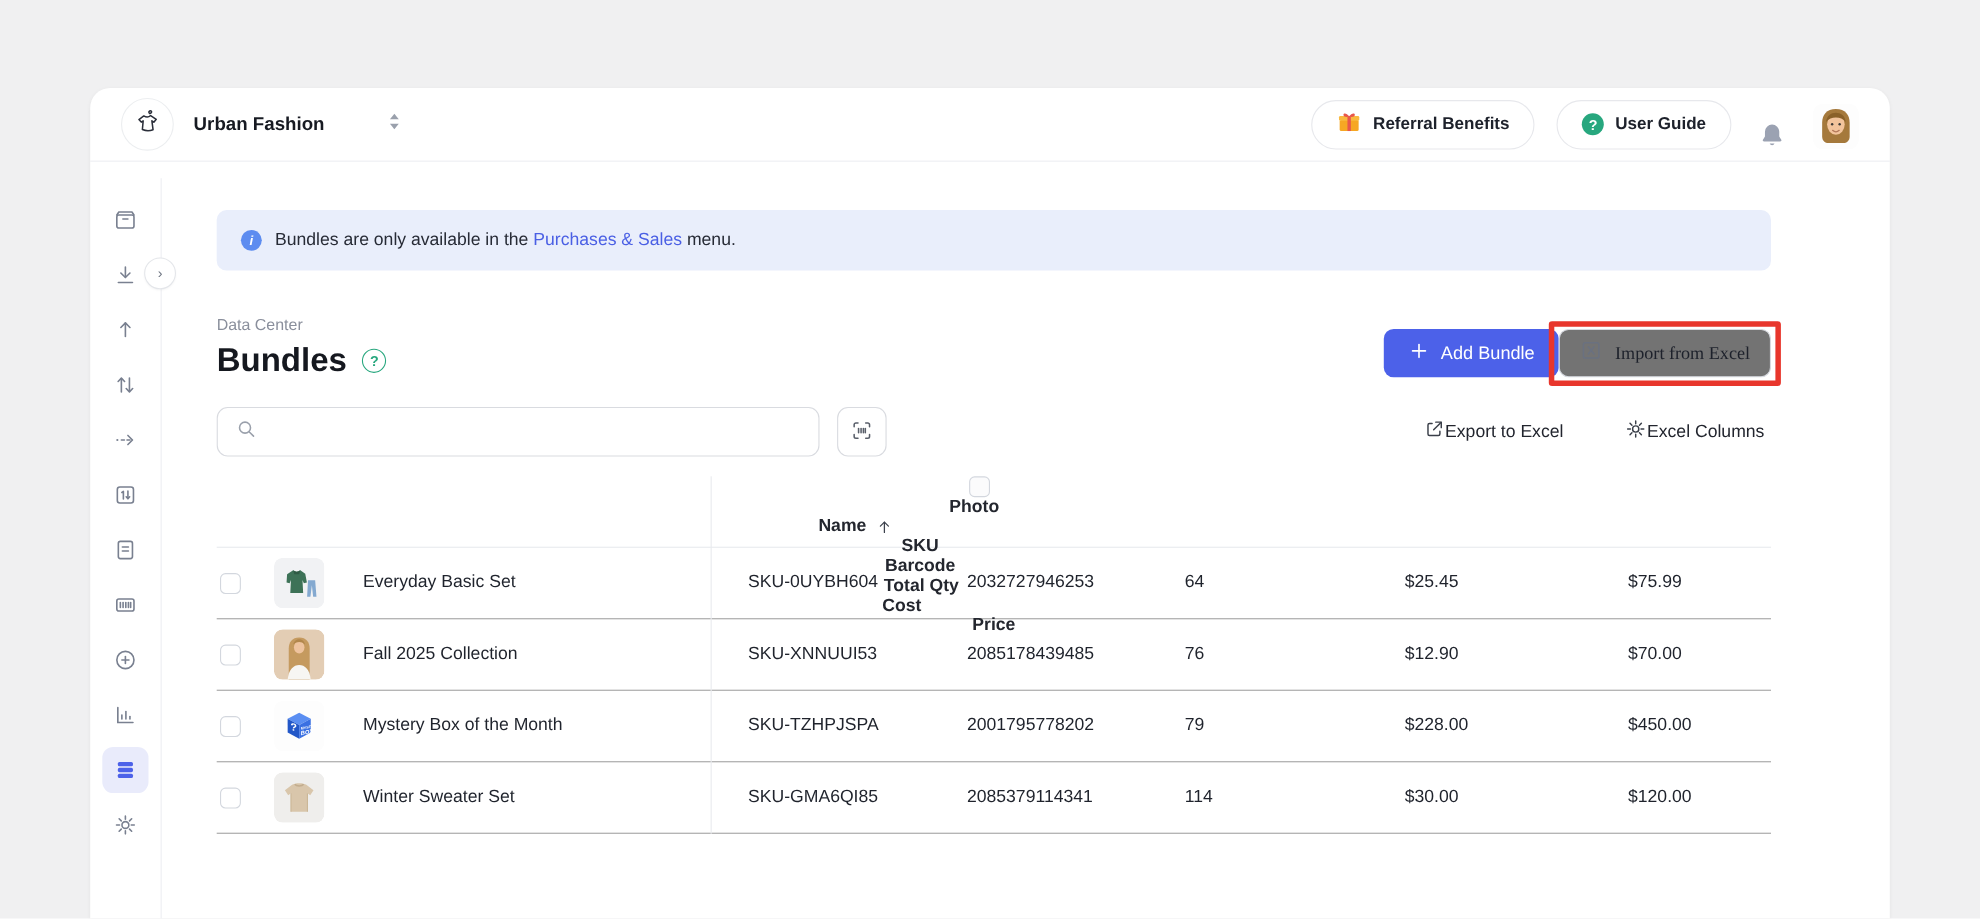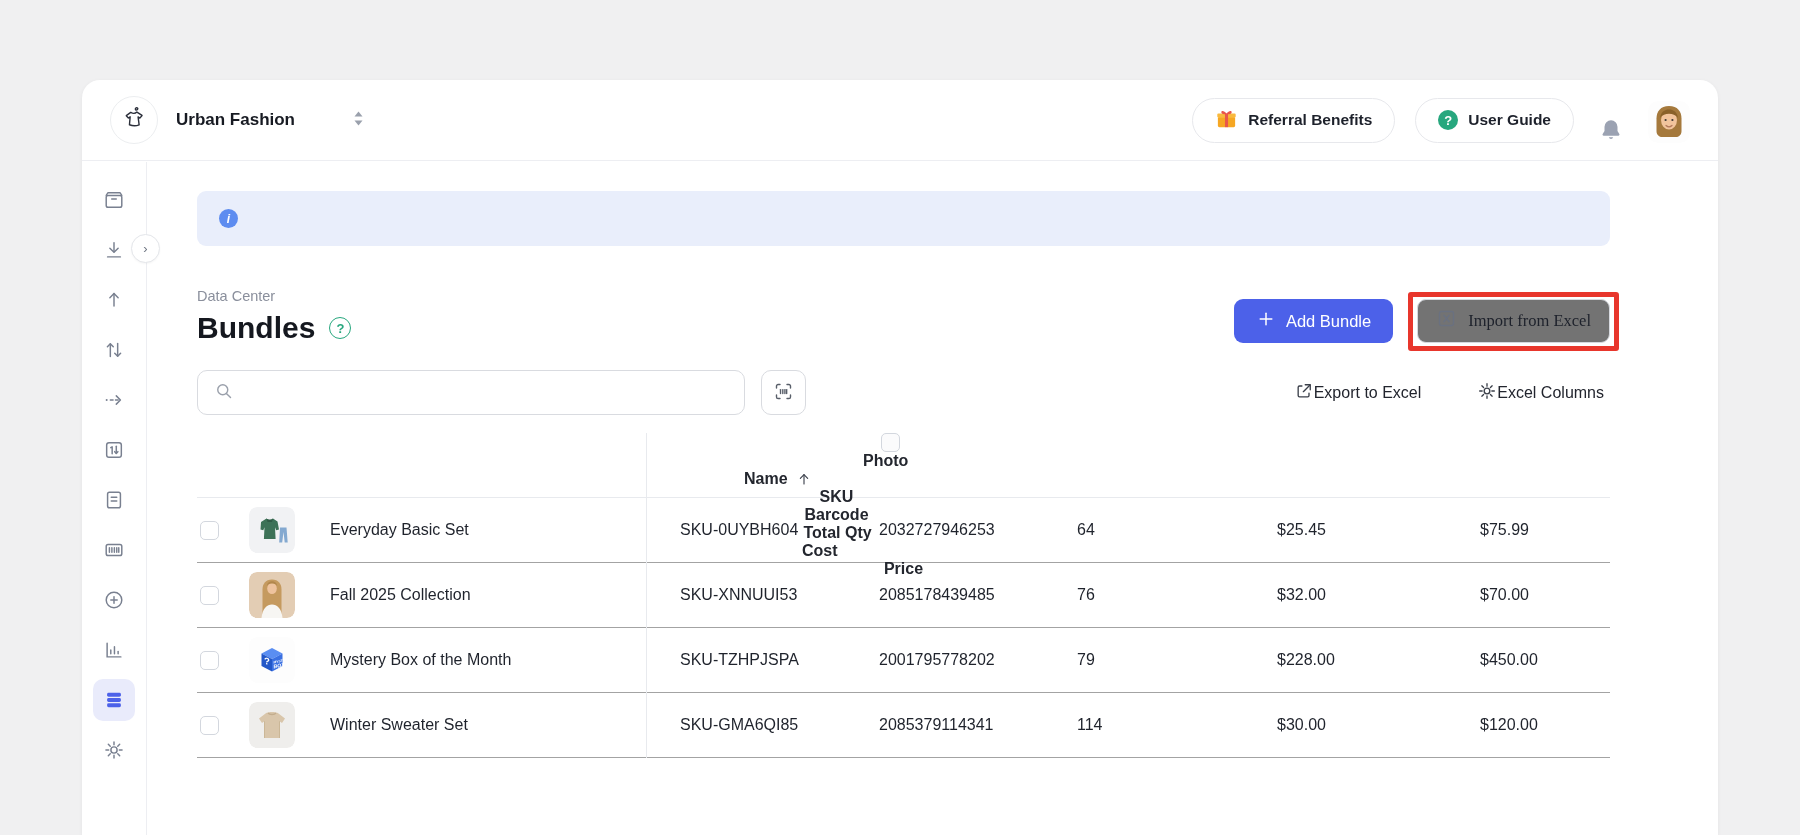--- a/index.html
+++ b/index.html
@@ -9,21 +9,21 @@
     font-family:"Liberation Sans","DejaVu Sans",sans-serif;
     color:#1d212b;
     -webkit-font-smoothing:antialiased;
   }
   .card{
     position:absolute;left:82px;top:80px;width:1636px;height:755px;
     background:#fff;border-radius:18px 18px 0 0;
     box-shadow:0 1px 4px rgba(20,24,40,.05);
   }
   
-  .topbar{height:81px;display:flex;align-items:center;padding:0 28px;border-bottom:1px solid #edeef2;box-sizing:border-box;}
+  .topbar{height:67px;display:flex;align-items:center;padding:0 28px;border-bottom:1px solid #edeef2;box-sizing:border-box;}
   .logo-circle{width:46px;height:46px;border-radius:50%;border:1px solid #eceef0;display:flex;align-items:center;justify-content:center;flex:none;}
   .ws-title{margin-left:18px;font-size:17px;font-weight:700;color:#171a22;}
   .ws-sorter{margin-left:58px;display:flex;flex-direction:column;gap:2px;align-items:center;cursor:pointer;}
   .top-right{margin-left:auto;display:flex;align-items:flex-end;gap:20px;}
   .pill{
     height:45px;border:1px solid #e7e8ec;border-radius:23px;background:#fff;
     display:flex;align-items:center;gap:10px;padding:0 22px;
     font-size:15.5px;font-weight:600;color:#1d212b;cursor:pointer;
   }
   .bell{width:26px;height:26px;margin:0 4px;cursor:pointer;}
@@ -51,21 +51,21 @@
   .info-dot{width:19px;height:19px;border-radius:50%;background:#5d8cf0;color:#fff;
     display:flex;align-items:center;justify-content:center;font-size:12px;font-weight:700;font-style:italic;flex:none;}
   .banner a{color:#4a5fe4;text-decoration:none;font-weight:500;}
   
   .title-row{margin-top:42px;display:flex;align-items:flex-end;justify-content:space-between;}
   .breadcrumb{font-size:14.5px;color:#8a8f9c;margin-bottom:9px;}
   .page-title-line{display:flex;align-items:center;gap:14px;}
   .page-title{font-size:30px;font-weight:700;color:#15181f;line-height:1;}
   .help-bubble{width:22px;height:22px;border-radius:50%;border:1.6px solid #27a77e;color:#27a77e;
     display:flex;align-items:center;justify-content:center;font-size:13px;font-weight:700;box-sizing:border-box;cursor:pointer;}
-  .actions-row{display:flex;align-items:center;gap:24px;}
+  .actions-row{display:flex;align-items:center;}
   .btn-primary{
     height:44px;border-radius:9px;background:#4c61e9;color:#fff;border:none;
     display:flex;align-items:center;gap:10px;padding:0 22px;font-size:16.5px;font-weight:500;
     font-family:inherit;cursor:pointer;
   }
   .import-wrap{position:relative;}
   .btn-secondary{
     height:44px;border-radius:9px;background:#737373;border:1px solid #d6d9df;
     display:flex;align-items:center;gap:11px;padding:0 18px;font-size:16.5px;font-weight:500;color:#1d212b;
     font-family:Liberation Serif, serif;cursor:pointer;position:relative;z-index:1;
@@ -284,20 +284,25 @@
           </svg>
         </span>
       </div>
     </div>
 
     <div class="main">
       <div class="main-inner">
 
         <div class="banner">
           <span class="info-dot">i</span>
+          <span>
+            <span>Bundles are only available in the</span>
+            <a href="#">Purchases &amp; Sales</a>
+            <span>menu.</span>
+          </span>
         </div>
 
         <div class="title-row">
           <div>
             <div class="breadcrumb">Data Center</div>
             <div class="page-title-line">
               <span class="page-title">Bundles</span>
               <span class="help-bubble">?</span>
             </div>
           </div>
@@ -440,21 +445,21 @@
                   <path d="M12.5 46c.8-9.5 5.5-13.5 10.5-13.5s9.7 4 10.5 13.5z" fill="#f7f6f3"></path>
                 </svg>
               </span>
             </div>
             <div class="c-name">
                 <span>Fall 2025 Collection</span>
               </div>
             <div class="c-sku">SKU-XNNUUI53</div>
             <div class="c-barcode">2085178439485</div>
             <div class="c-qty">76</div>
-            <div class="c-cost">$32.00</div>
+            <div class="c-cost">$12.90</div>
             <div class="c-price">$70.00</div>
           </div>
 
           <div class="t-row">
             <div class="c-check" style="padding-left:3px;">
                 <span class="checkbox"></span>
               </div>
             <div class="c-photo">
               <span class="photo">
                 <svg width="46" height="46" viewBox="0 0 46 46">

